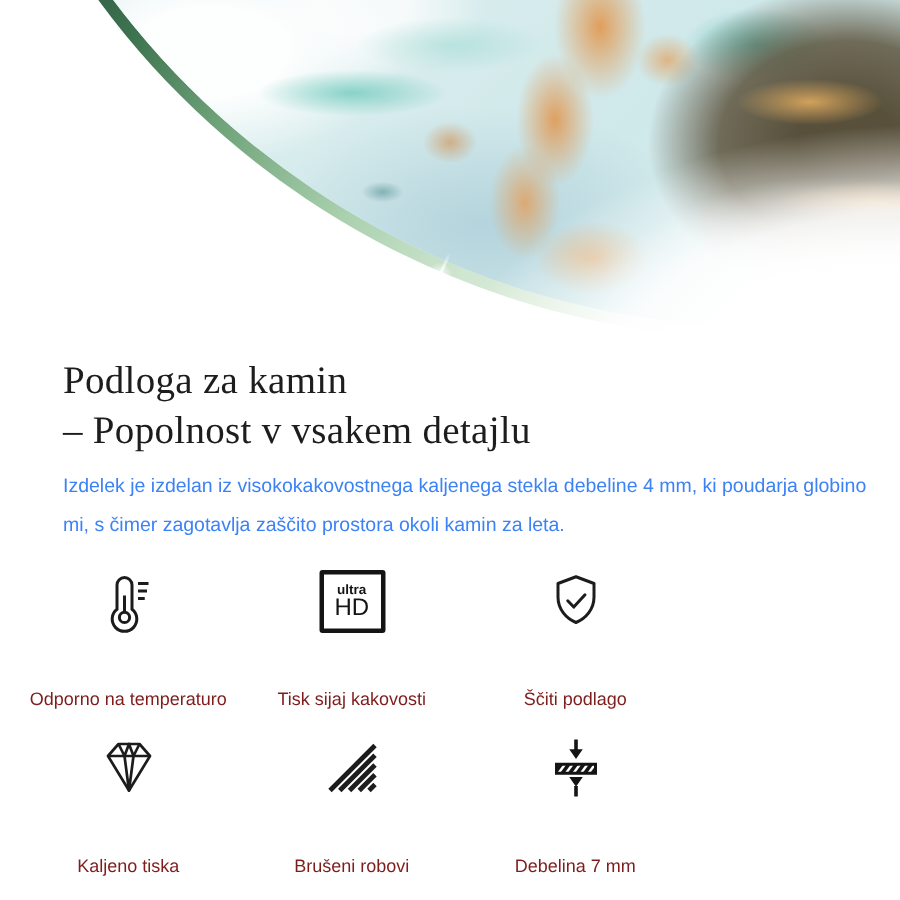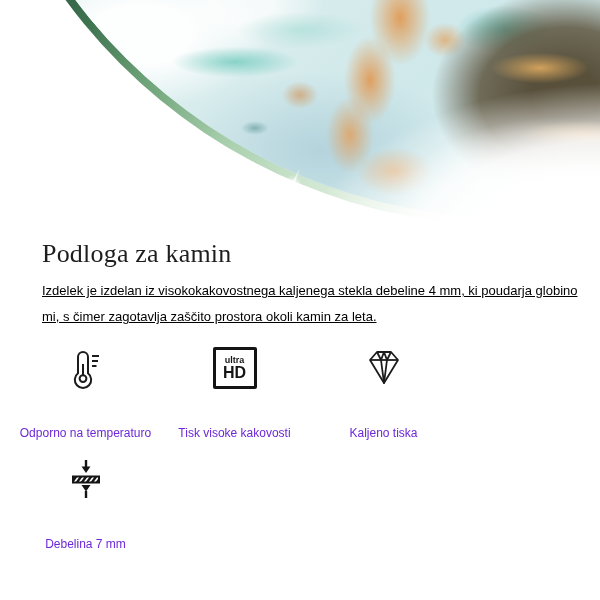--- a/index.html
+++ b/index.html
@@ -75,57 +75,58 @@
                     background:linear-gradient(90deg, transparent, #fff 45%, #fff 55%, transparent);
                     transform:rotate(114deg); }
 
   
   .content { padding:2px 42px 0 42px; }
 
   h1 { margin:0; font-family:"Liberation Serif","DejaVu Serif",serif;
        font-weight:400; font-size:26px; line-height:33px; color:#1d1d1d; letter-spacing:.2px; }
   h1 span { display:block; }
 
-  .desc { margin:8px 0 0 0; font-size:13px; line-height:26px; color:#000000;text-decoration:underline; }
+  .desc { margin:8px 0 0 0; font-size:13px; line-height:26px; color:#3b82f6; }
   .desc span { display:block; white-space:nowrap; }
 
   
   .features { display:grid; grid-template-columns:repeat(3,1fr);
               margin:16px 46px 0 11px; row-gap:16px; }
   .feature { display:flex; flex-direction:column; align-items:center;gap:25px; }
   .icon-wrap { height:44px; display:flex; align-items:center; justify-content:center; }
-  .feature-label { margin-top:11px; font-size:12px; line-height:15px; color:#6d28d9; }
+  .feature-label { margin-top:11px; font-size:12px; line-height:15px; color:#7f1d1d; }
 
   .icon-svg { stroke:#1c1c1c; fill:none; stroke-width:2; }
 
   .uhd-box { width:38px; height:36px; border:3px solid #141414; border-radius:2px;
              display:flex; flex-direction:column; align-items:center; justify-content:center;
              color:#141414; }
   .uhd-top { font-size:9px; font-weight:bold; line-height:10px; letter-spacing:0; }
-  .uhd-bottom { font-size:16px; font-weight:bold; line-height:16px; }
+  .uhd-bottom { font-size:16px; font-weight:normal; line-height:16px; }
 </style>
 </head>
 <body>
 
 <div class="page">
 
   <div class="hero">
     <div class="glass-edge"></div>
     <div class="art"></div>
     <div class="image-fade"></div>
     <div class="sparkle">
       <div class="glow"></div>
         <div class="ray-a"></div>
         <div class="ray-b"></div>
     </div>
   </div>
 
   <div class="content">
     <h1>
       <span>Podloga za kamin</span>
+      <span>– Popolnost v vsakem detajlu</span>
     </h1>
 
     <p class="desc">
       <span>Izdelek je izdelan iz visokokakovostnega kaljenega stekla debeline 4 mm, ki poudarja globino</span>
       <span>mi, s čimer zagotavlja zaščito prostora okoli kamin za leta.</span>
     </p>
   </div>
 
   <div class="features">
 
@@ -143,36 +144,57 @@
       <div class="feature-label">Odporno na temperaturo</div>
     </div>
 
     <div class="feature">
       <div class="icon-wrap">
         <div class="uhd-box">
           <div class="uhd-top">ultra</div>
           <div class="uhd-bottom">HD</div>
         </div>
       </div>
-      <div class="feature-label">Tisk visoke kakovosti</div>
-    </div>
-
+      <div class="feature-label">Tisk sijaj kakovosti</div>
+    </div>
+
+    <div class="feature">
+      <div class="icon-wrap">
+        <svg class="icon-svg" width="44" height="44" viewBox="0 0 44 44">
+          <path d="M22 5.5 L34 10 v9 c0 8.2 -5.5 14.3 -12 17 c-6.5 -2.7 -12 -8.8 -12 -17 v-9 Z" stroke-linejoin="round"></path>
+          <path d="M16.5 21.5 l4 4.2 l7.5 -8.2" stroke-linecap="round" stroke-linejoin="round"></path>
+        </svg>
+      </div>
+      <div class="feature-label">Ščiti podlago</div>
+    </div>
 
     <div class="feature">
       <div class="icon-wrap">
         <svg class="icon-svg" width="44" height="44" viewBox="0 0 44 44" style="stroke-width:1.8">
           <path d="M8 14 L15 6 H29 L36 14 L22 37 Z" stroke-linejoin="round"></path>
           <line x1="8" y1="14" x2="36" y2="14"></line>
           <path d="M15 6 L19 14 L22 6 L25 14 L29 6" stroke-linejoin="round"></path>
           <path d="M19 14 L22 37 L25 14" stroke-linejoin="round"></path>
         </svg>
       </div>
       <div class="feature-label">Kaljeno tiska</div>
     </div>
 
+    <div class="feature">
+      <div class="icon-wrap">
+        <svg class="icon-svg" width="44" height="44" viewBox="0 0 44 44" style="stroke-width:3.2">
+          <line x1="7" y1="37" x2="37" y2="7"></line>
+          <line x1="13.5" y1="37" x2="37" y2="13.5"></line>
+          <line x1="20" y1="37" x2="37" y2="20"></line>
+          <line x1="26.5" y1="37" x2="37" y2="26.5"></line>
+          <line x1="33" y1="37" x2="37" y2="33"></line>
+        </svg>
+      </div>
+      <div class="feature-label">Brušeni robovi</div>
+    </div>
 
     <div class="feature">
       <div class="icon-wrap">
         <svg width="44" height="44" viewBox="0 0 44 44" stroke="#141414" fill="none">
           <defs>
               <clipPath id="barclip">
                 <rect x="9" y="19.5" width="26" height="6"></rect>
               </clipPath>
             </defs>
           <rect x="9" y="19.5" width="26" height="6" stroke-width="2"></rect>

